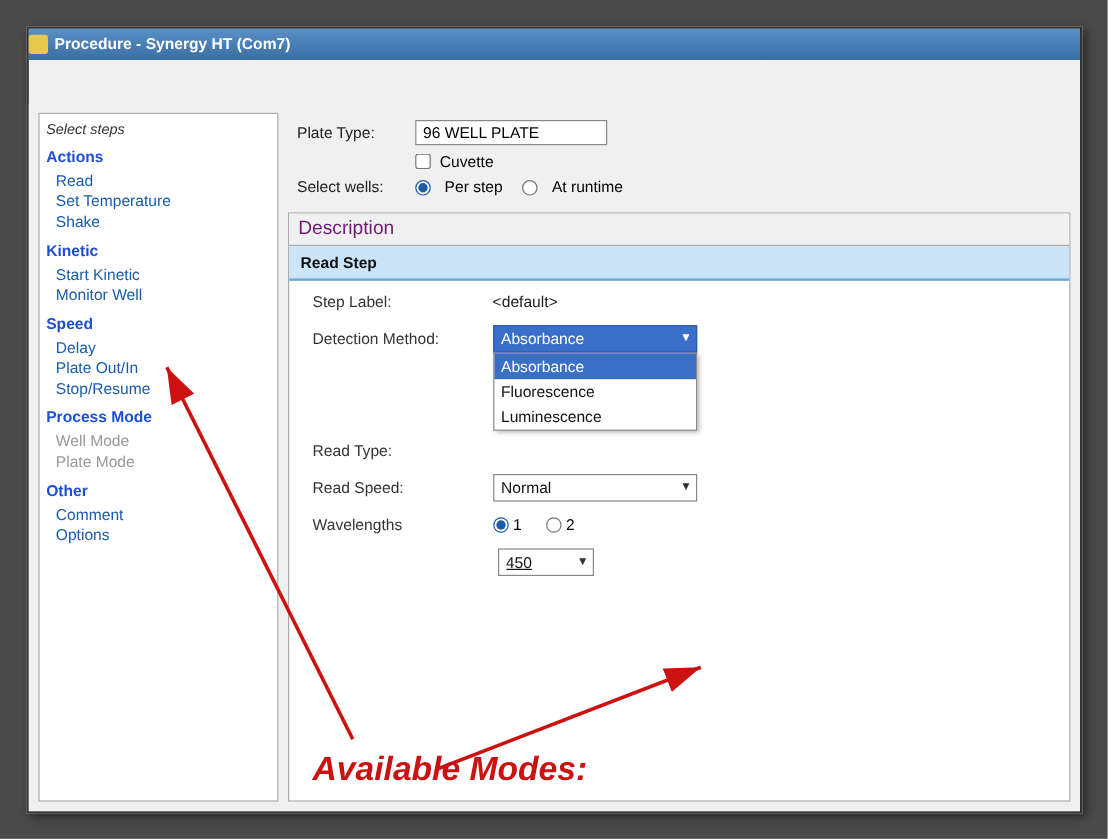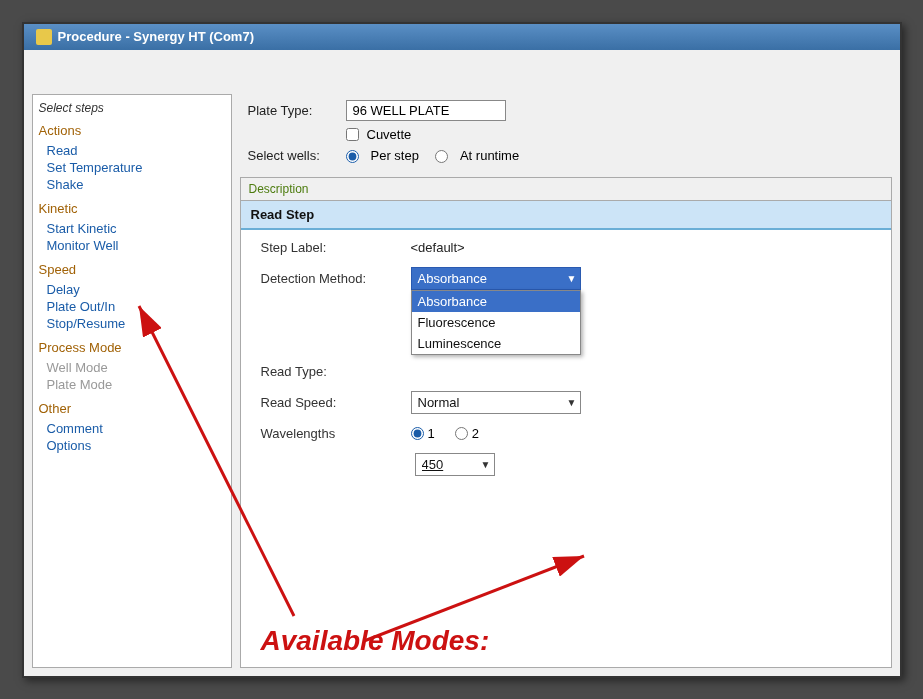--- a/index.html
+++ b/index.html
@@ -14,21 +14,21 @@
     }
     .window {
       width: 880px;
       background: #f0f0f0;
       border: 2px solid #333;
       box-shadow: 3px 3px 8px rgba(0,0,0,0.5);
     }
     .title-bar {
       background: linear-gradient(to bottom, #5a8fc5, #3a6fa5);
       color: white;
-      padding: 5px 12px;
+      padding: 5px 0;
       display: flex;
       align-items: center;
       gap: 6px;
       font-size: 13px;
       font-weight: bold;
     }
     .title-bar .icon {
       width: 16px;
       height: 16px;
       background: #e8c84a;
@@ -53,22 +53,22 @@
       flex-shrink: 0;
       overflow-y: auto;
     }
     .select-steps-label {
       font-size: 12px;
       color: #333;
       margin-bottom: 8px;
       font-style: italic;
     }
     .section-heading {
-      font-weight: normal;
-      color: #a16207;
+      font-weight: bold;
+      color: #1d4ed8;
       margin-top: 8px;
       margin-bottom: 4px;
     }
     .action-item {
       color: #1a5ca8;
       padding: 1px 8px;
       cursor: pointer;
       font-size: 13px;
     }
     .disabled-item {
@@ -127,22 +127,22 @@
       background: white;
       border: 1px solid #aaa;
       flex: 1;
       display: flex;
       flex-direction: column;
     }
     .description-title {
       background: #f0f0f0;
       border-bottom: 1px solid #aaa;
       padding: 4px 8px;
-      font-size: 12px;
-      color: #4d7c0f;
+      font-size: 16px;
+      color: #701a75;
     }
     .read-step-box {
       background: #cce4f7;
       border-bottom: 2px solid #6aaed6;
       padding: 6px 10px;
       font-weight: bold;
       font-size: 13px;
       color: #111;
     }
     .step-config {

